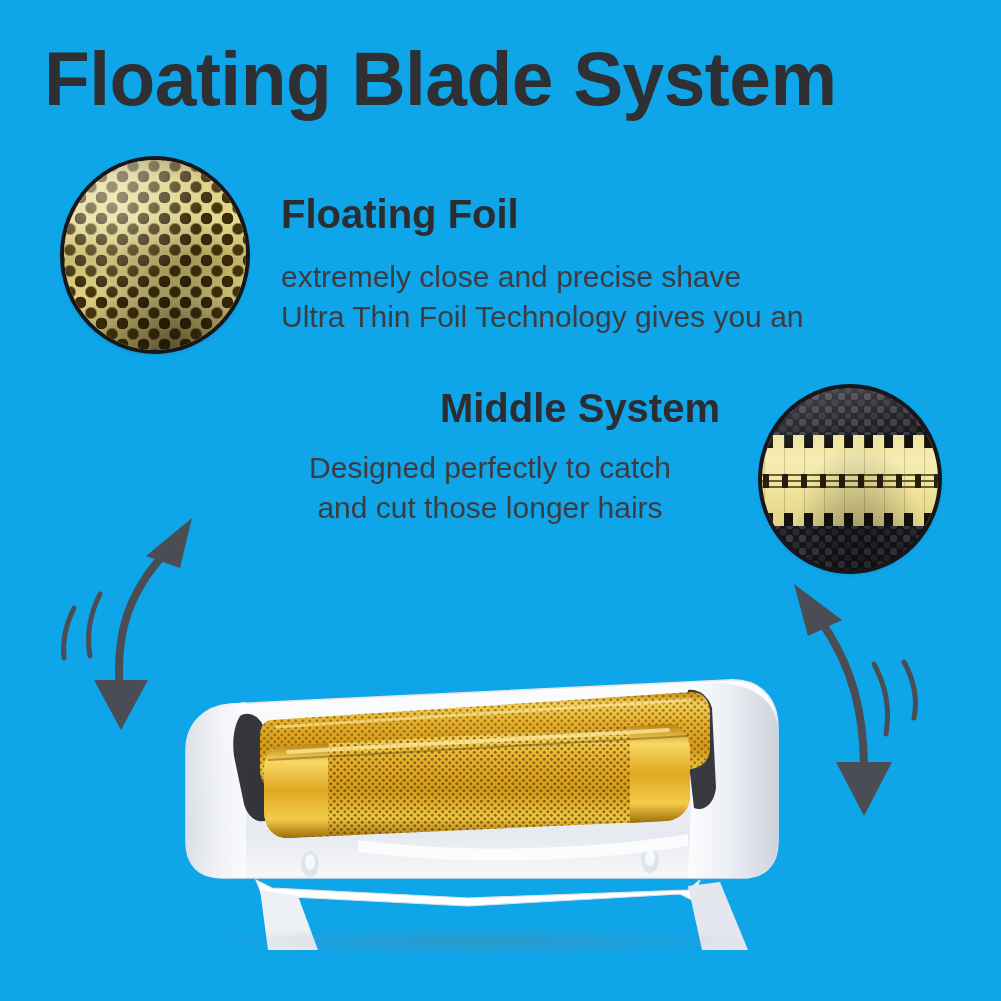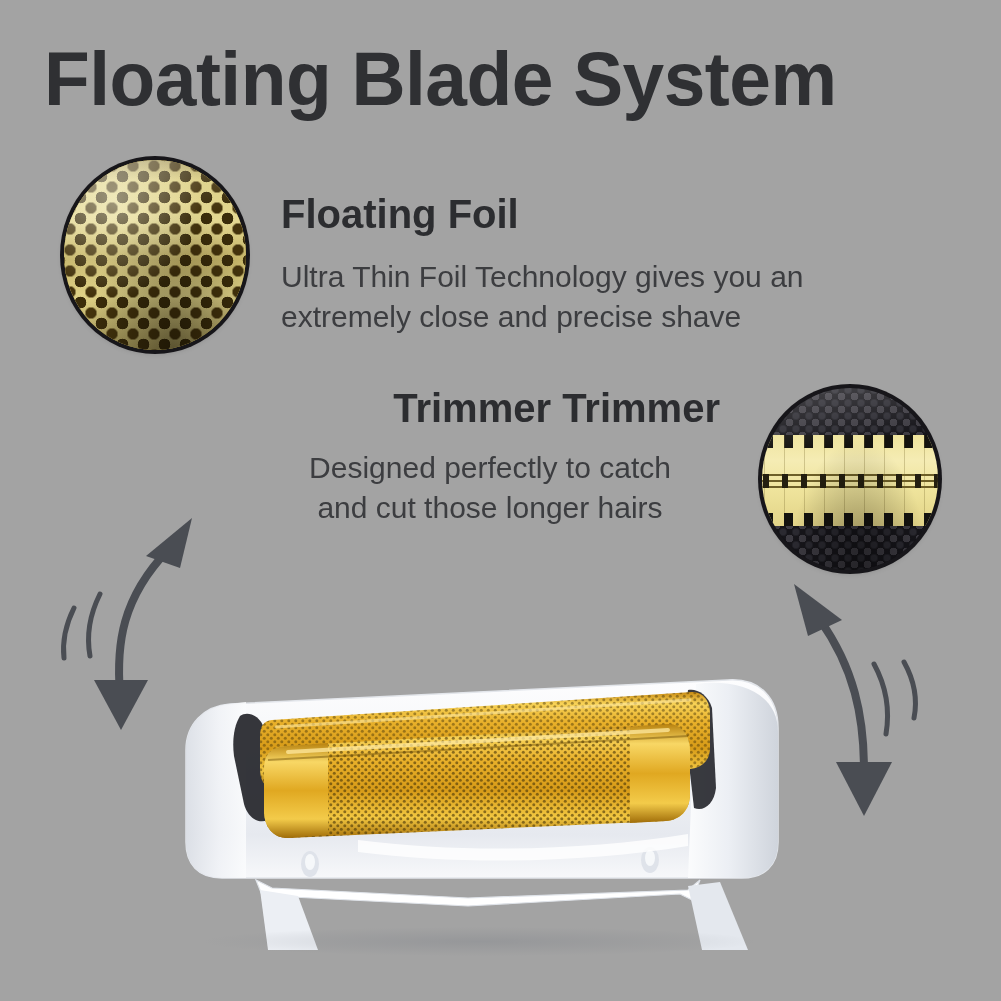--- a/index.html
+++ b/index.html
@@ -9,21 +9,21 @@
     background: #ffffff;
   }
   body {
     font-family: "Liberation Sans", sans-serif;
     -webkit-font-smoothing: antialiased;
   }
   #infographic {
     position: relative;
     width: 1001px;
     height: 1001px;
-    background: #a3a3a3;
+    background: #0ea5e9;
     overflow: hidden;
   }
 
   
   .title {
     position: absolute;
     left: 44px;
     top: 36px;
     width: 916px;
     height: 86px;
@@ -197,35 +197,35 @@
 
   <div class="title">Floating Blade System</div>
 
   <div class="circle" id="foil-circle">
     <div class="foil-mesh"></div>
     <div class="foil-sheen"></div>
   </div>
 
   <div class="feature-heading" id="foil-heading">Floating Foil</div>
   <div class="feature-body" id="foil-body">
+    <div>extremely close and precise shave</div>
     <div>Ultra Thin Foil Technology gives you an</div>
-    <div>extremely close and precise shave</div>
   </div>
 
   <div class="circle" id="trim-circle">
     <div class="trim-dark top"></div>
     <div class="trim-dark bottom"></div>
     <div class="trim-band">
       <div class="trim-verticals"></div>
       <div class="trim-teeth"></div>
     </div>
     <div class="trim-sheen"></div>
   </div>
 
-  <div class="feature-heading" id="trim-heading">Trimmer Trimmer</div>
+  <div class="feature-heading" id="trim-heading">Middle System</div>
   <div class="feature-body" id="trim-body">
     <div>Designed perfectly to catch</div>
     <div>and cut those longer hairs</div>
   </div>
 
   <svg class="motion-arrow" id="arrow-left" viewBox="0 0 186 238">
     <path d="M64 200 C 60 150, 66 104, 112 56" fill="none" stroke="#4a4d53" stroke-width="8" stroke-linecap="round"></path>
     <path d="M136 24 L 90 62 L 124 74 Z" fill="#4a4d53"></path>
     <path d="M38 186 L 92 186 L 65 236 Z" fill="#4a4d53"></path>
     <path d="M34 162 C 30 140, 34 120, 44 100" fill="none" stroke="#4a4d53" stroke-width="5" stroke-linecap="round"></path>

